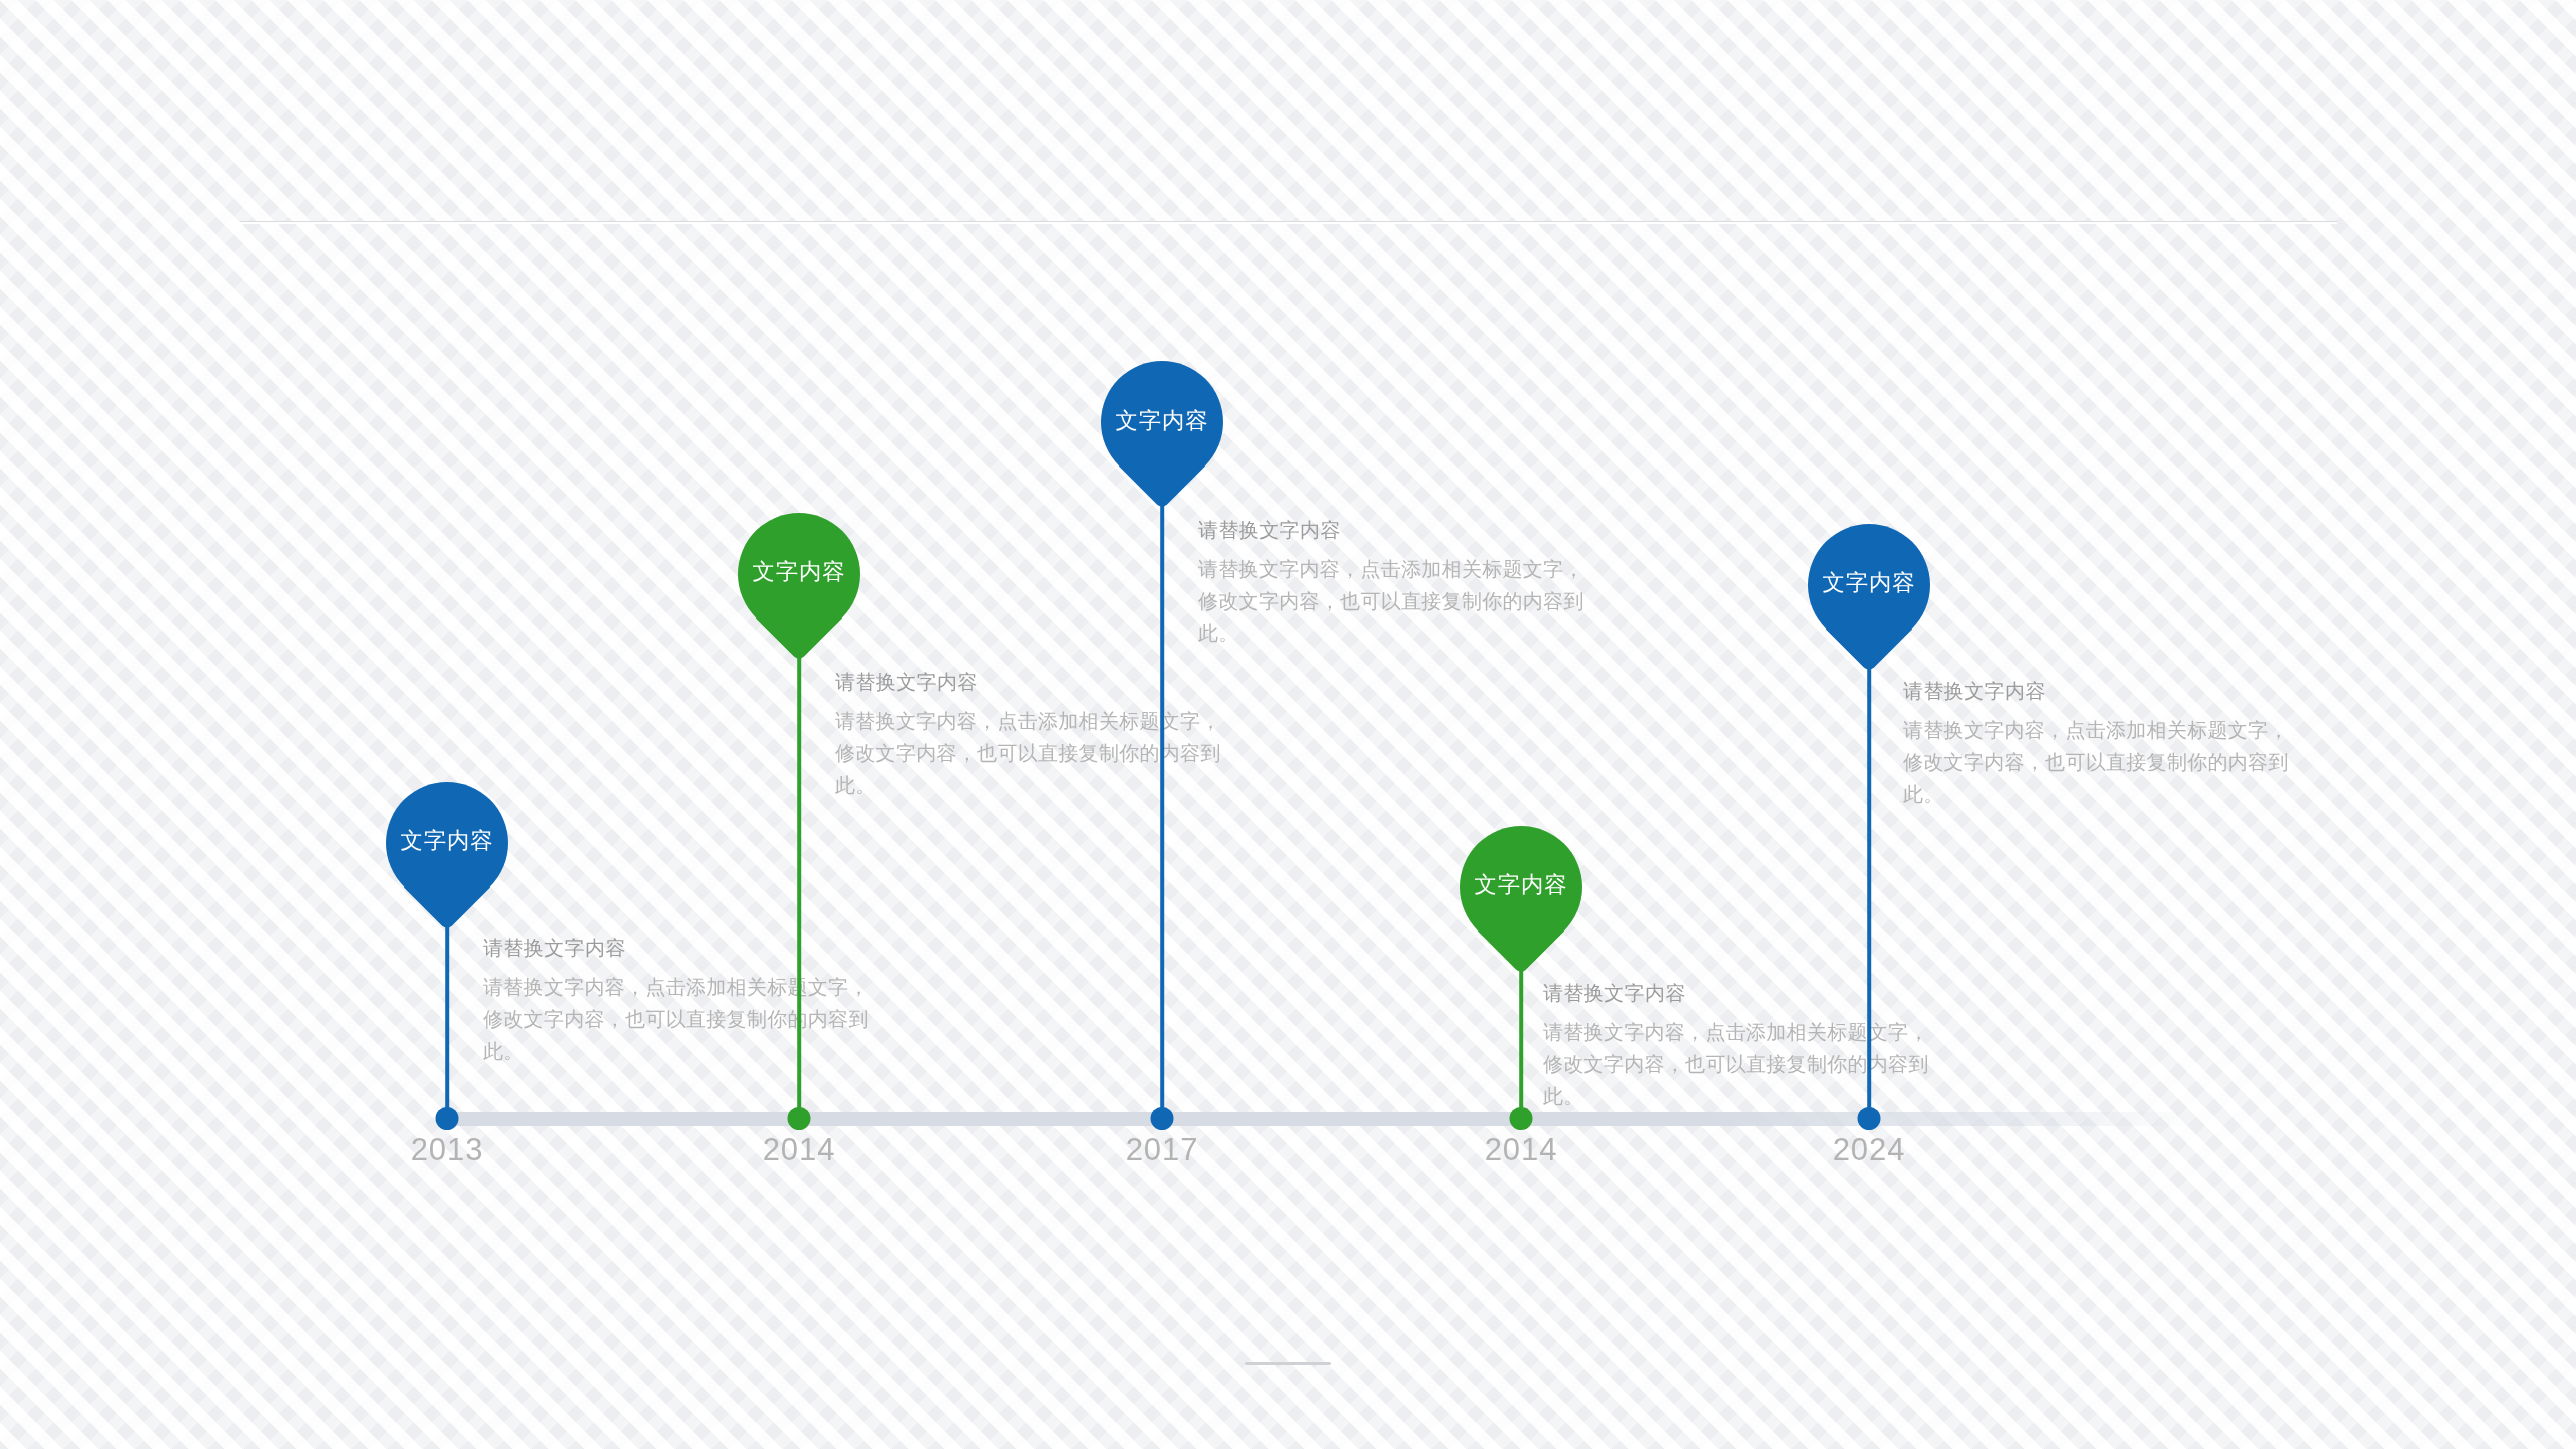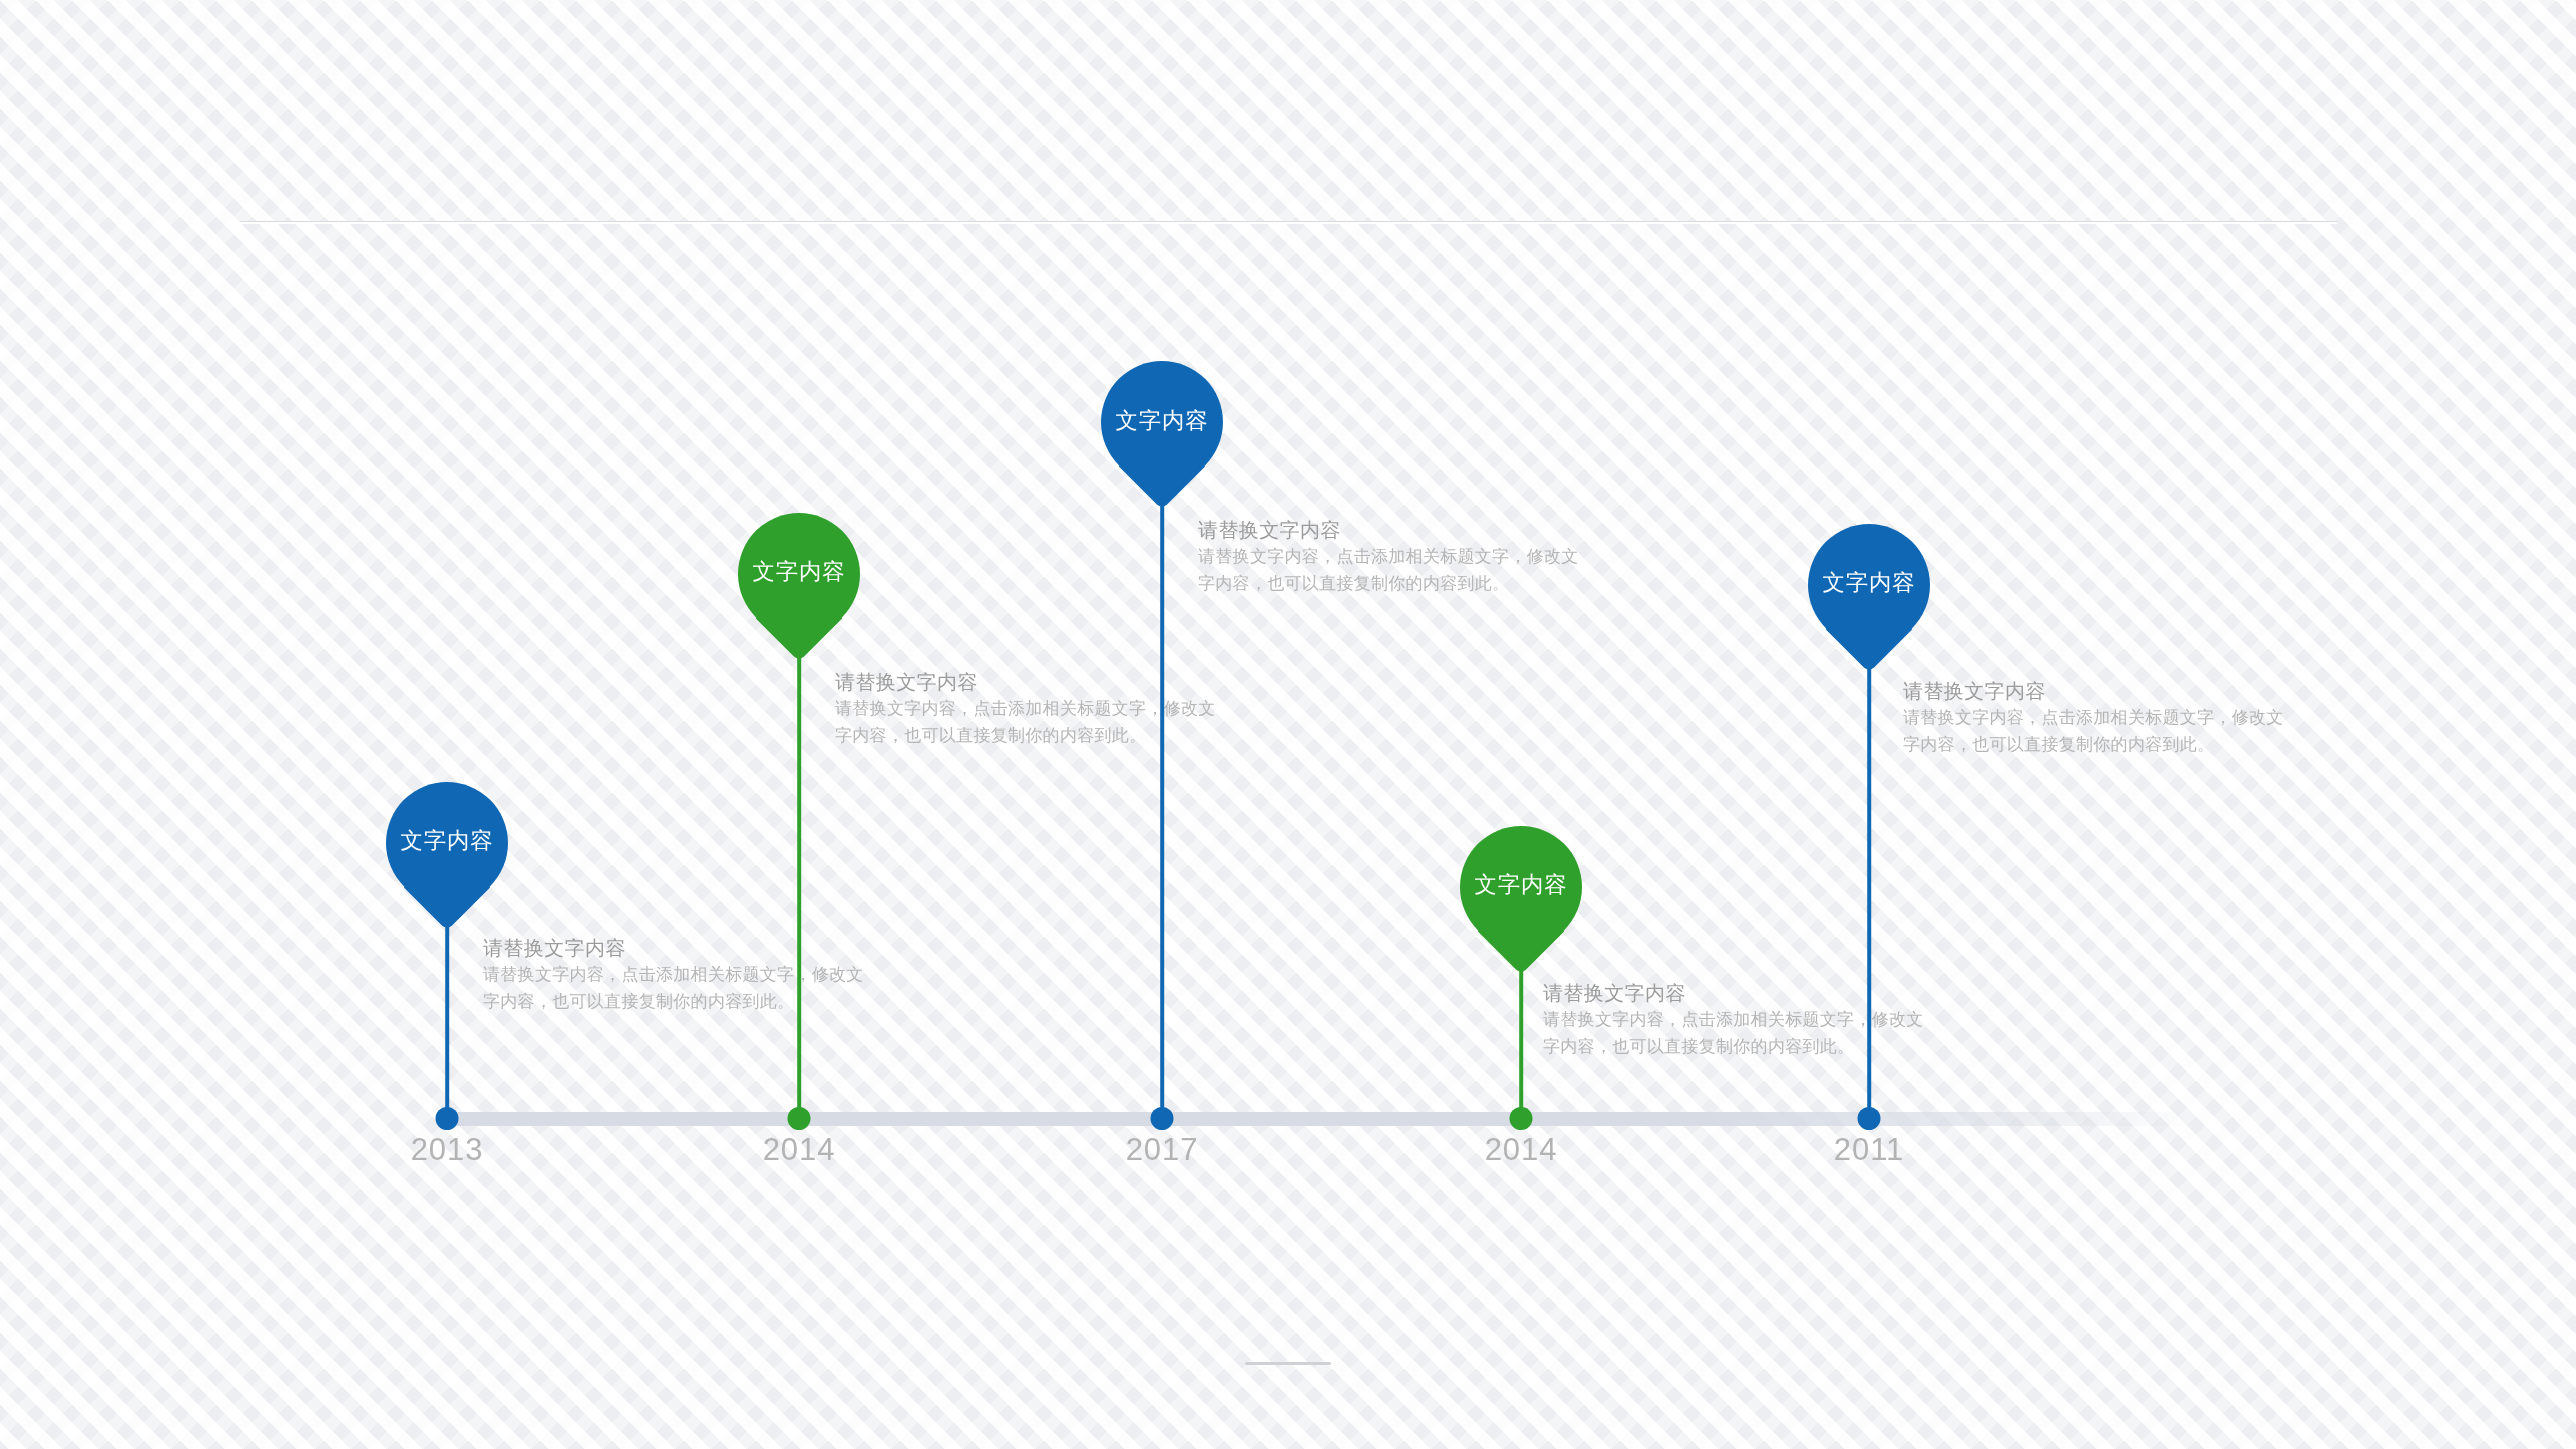--- a/index.html
+++ b/index.html
@@ -153,24 +153,24 @@
   .tb-title {
     color: #9c9c9c;
     font-size: 20px;
     line-height: 1.18;
     font-weight: 400;
     letter-spacing: 0.4px;
     white-space: nowrap;
   }
   .tb-body {
     color: #b5b5b5;
-    font-size: 17px;
+    font-size: 20px;
     line-height: 1.62;
     letter-spacing: 0.3px;
-    margin-top: 0;
+    margin-top: 10px;
   }
 
   
   .bottom-mark {
     position: absolute;
     left: 1288px;
     top: 1362px;
     width: 86px;
     height: 2.7px;
     transform: translateX(-50%);
@@ -236,21 +236,21 @@
       <div class="tb-title">请替换文字内容</div>
       <div class="tb-body">请替换文字内容，点击添加相关标题文字，修改文字内容，也可以直接复制你的内容到此。</div>
     </div>
   </div>
 
   <div class="tl-item">
     <div class="pin blue" style="left:1869px; top:524px;"></div>
     <div class="pin-label" style="left:1869px; top:572px;">文字内容</div>
     <div class="stem blue" style="left:1869px; top:667px; height:445px;"></div>
     <div class="dot blue" style="left:1869px;"></div>
-    <div class="year" style="left:1869px;">2011</div>
+    <div class="year" style="left:1869px;">2024</div>
     <div class="text-block" style="left:1903px; top:680px;">
       <div class="tb-title">请替换文字内容</div>
       <div class="tb-body">请替换文字内容，点击添加相关标题文字，修改文字内容，也可以直接复制你的内容到此。</div>
     </div>
   </div>
 
   <div class="bottom-mark"></div>
 
 </div>
 

